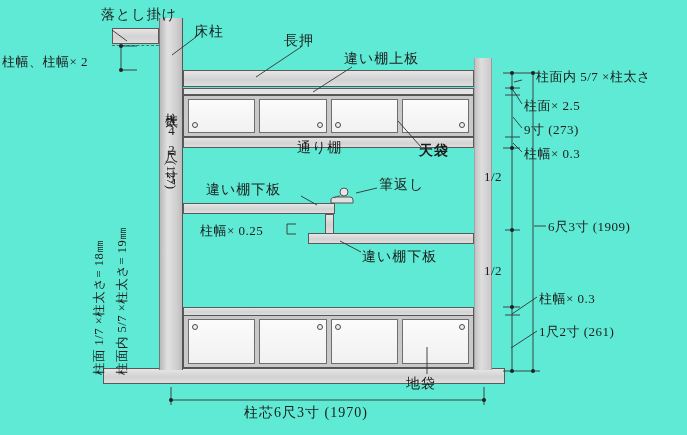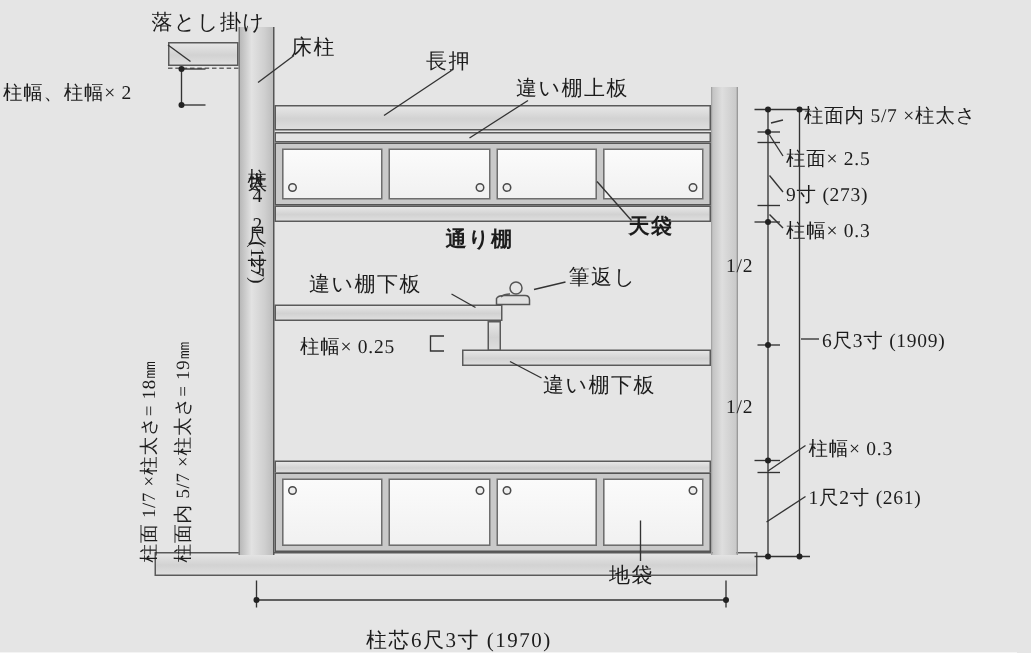--- a/index.html
+++ b/index.html
@@ -1,16 +1,16 @@
 <!DOCTYPE html>
 <html><head>
 <meta charset="utf-8">
 <style>
   html,body{margin:0;padding:0;background:#fff;}
-  #stage{position:relative;width:687px;height:435px;background:#e5e5e5;overflow:hidden;
+  #stage{position:relative;width:687px;height:435px;background:#5eead4;overflow:hidden;
          font-family:"Liberation Serif","DejaVu Serif",serif;color:#1c1c1c;}
   .lbl{position:absolute;font-size:14px;white-space:nowrap;letter-spacing:1px;}
   .dim{position:absolute;font-size:13px;white-space:nowrap;letter-spacing:.5px;}
   .wood{position:absolute;background:linear-gradient(180deg,#e6e6e6,#d2d2d2 55%,#dedede);
         border:1.5px solid #5a5a5a;box-sizing:border-box;}
   .pillar{position:absolute;background:linear-gradient(90deg,#b9b9b9,#e2e2e2 35%,#cfcfcf 75%,#bdbdbd);
           border-left:1px solid #777;border-right:1.5px solid #555;box-sizing:border-box;}
   .cab{position:absolute;background:#c9c9c9;border:1.5px solid #555;box-sizing:border-box;
        display:flex;gap:4px;padding:3px 4px;}
   .panel{flex:1;position:relative;background:linear-gradient(180deg,#fbfbfb,#f1f1f1);
@@ -82,38 +82,38 @@
     <div class="panel">
       <span class="pull" style="right:3px;top:4px;"></span>
       </div>
   </div>
 
   <div class="lbl" style="left:101px;top:6px;">落とし掛け</div>
   <div class="lbl" style="left:194px;top:23px;">床柱</div>
   <div class="lbl" style="left:284px;top:32px;">長押</div>
   <div class="lbl" style="left:344px;top:50px;">違い棚上板</div>
   <div class="lbl" style="left:419px;top:142px;font-weight:bold;">天袋</div>
-  <div class="lbl" style="left:297px;top:151px;font-weight:bold;">通り棚</div>
+  <div class="lbl" style="left:297px;top:139px;">通り棚</div>
   <div class="lbl" style="left:206px;top:181px;">違い棚下板</div>
   <div class="lbl" style="left:379px;top:176px;">筆返し</div>
   <div class="lbl" style="left:362px;top:248px;">違い棚下板</div>
   <div class="lbl" style="left:406px;top:375px;">地袋</div>
 
   <div class="dim" style="left:2px;top:53px;">柱幅、柱幅× 2</div>
   <div class="dim" style="left:200px;top:222px;">柱幅× 0.25</div>
   <div class="dim" style="left:524px;top:68px;margin-left:12px;">柱面内 5/7 ×柱太さ</div>
   <div class="dim" style="left:524px;top:97px;">柱面× 2.5</div>
   <div class="dim" style="left:524px;top:121px;">9寸 (273)</div>
   <div class="dim" style="left:524px;top:145px;">柱幅× 0.3</div>
   <div class="dim" style="left:484px;top:169px;">1/2</div>
   <div class="dim" style="left:548px;top:218px;">6尺3寸 (1909)</div>
   <div class="dim" style="left:484px;top:263px;">1/2</div>
   <div class="dim" style="left:539px;top:290px;">柱幅× 0.3</div>
   <div class="dim" style="left:539px;top:323px;">1尺2寸 (261)</div>
-  <div class="lbl" style="left:244px;top:418px;">柱芯6尺3寸 (1970)</div>
+  <div class="lbl" style="left:244px;top:404px;">柱芯6尺3寸 (1970)</div>
 
   <div class="vnote" style="left:106px;top:360px;">柱面 1/7 ×柱太さ= 18㎜</div>
   <div class="vnote" style="left:129px;top:360px;">柱面内 5/7 ×柱太さ= 19㎜</div>
 
   <div class="pillar-label" style="left:162px;top:102px;">
     <span>柱太さ4尺2寸</span><span class="sideways">(127)</span>
   </div>
 
   <svg class="overlay" width="687" height="435" viewBox="0 0 687 435">
     <g stroke="#333" stroke-width="0.9" fill="none">

